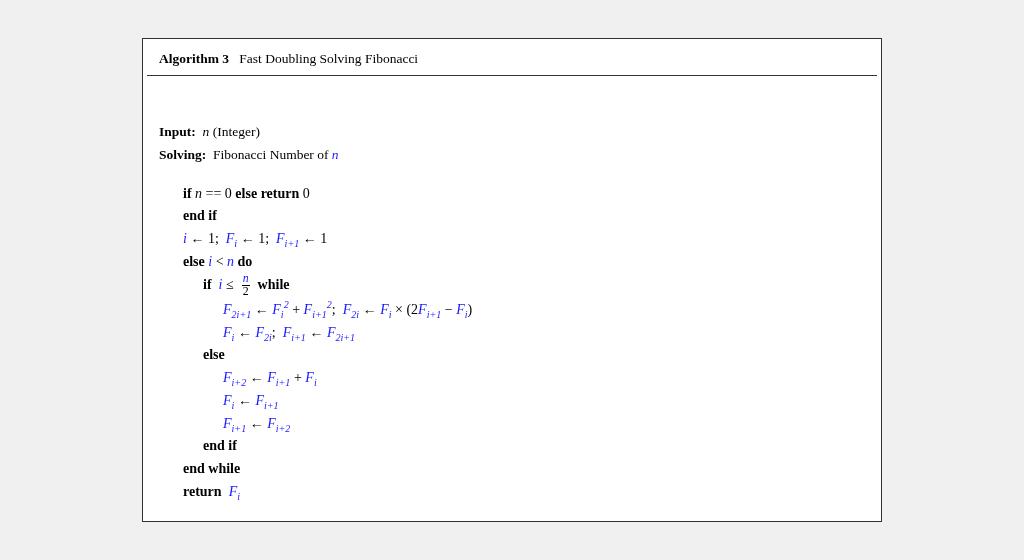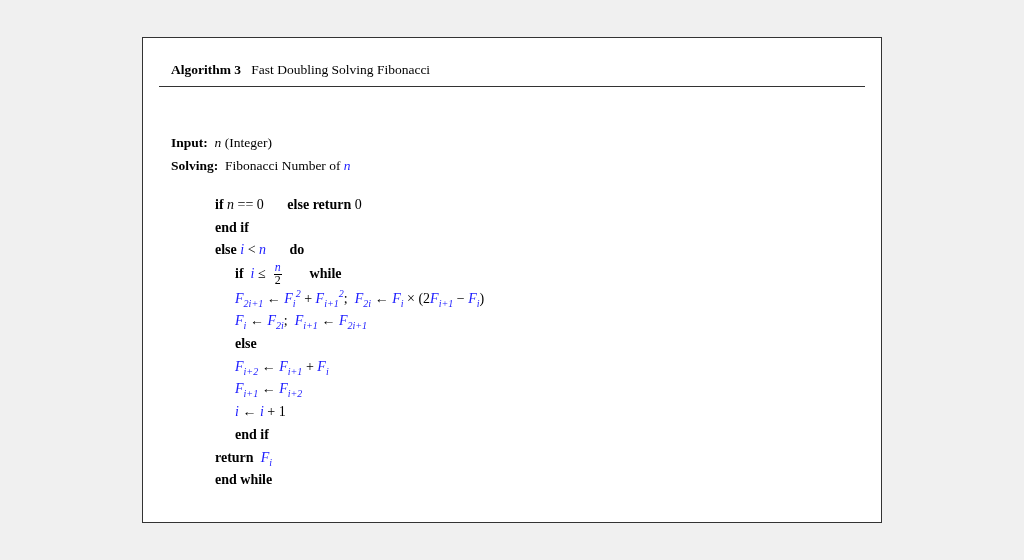--- a/index.html
+++ b/index.html
@@ -8,21 +8,21 @@
       display: flex;
       justify-content: center;
       align-items: center;
       min-height: 100vh;
       font-family: 'Times New Roman', Times, serif;
     }
     .algorithm-box {
       background: #fff;
       border: 1.5px solid #333;
       width: 740px;
-      padding: 16px;
+      padding: 4px;
       font-size: 14px;
       line-height: 1.55;
     }
     .algo-header {
       border-bottom: 1.5px solid #333;
       padding: 6px 12px 5px 12px;
       font-size: 13.5px;
     }
     .algo-header .algo-label {
       font-weight: bold;
@@ -49,21 +49,20 @@
       padding: 10px 16px 14px 16px;
       font-family: 'Times New Roman', serif;
     }
     .line {
       display: block;
       white-space: nowrap;
       margin: 1px 0;
     }
     .kw {
       font-weight: bold;
-      margin-left: 20px;
     }
     .blue {
       color: #1a1aff;
     }
     .ind1 { padding-left: 20px; }
     .ind2 { padding-left: 40px; }
     .ind3 { padding-left: 60px; }
     sub, sup {
       font-size: 0.72em;
       line-height: 0;
@@ -114,20 +113,26 @@
   </div>
   <div class="algo-body">
 
     <span class="line">
       <span class="ind1"></span><span class="kw">if</span> <span class="math-inline">n</span> == 0 <span class="kw">else return</span> 0
     </span>
     <span class="line">
       <span class="ind1"></span><span class="kw">end if</span>
     </span>
     <span class="line">
+      <span class="ind1"></span>
+      <span class="math-inline blue">i</span> <span class="arrow">←</span> 1;
+      &nbsp;<span class="math-inline blue">F<sub>i</sub></span> <span class="arrow">←</span> 1;
+      &nbsp;<span class="math-inline blue">F<sub>i+1</sub></span> <span class="arrow">←</span> 1
+    </span>
+    <span class="line">
       <span class="ind1"></span><span class="kw">else</span> <span class="math-inline blue">i</span> &lt; <span class="math-inline blue">n</span> <span class="kw">do</span>
     </span>
     <span class="line">
       <span class="ind2"></span><span class="kw">if</span>
       &nbsp;<span class="math-inline blue">i</span> ≤
       &nbsp;<span class="fraction">
           <span class="fnum"><span class="math-inline blue">n</span></span>
           <span class="fden">2</span>
         </span>
       &nbsp;<span class="kw">while</span>
@@ -160,35 +165,35 @@
     <span class="line">
       <span class="ind3"></span>
       <span class="math-inline blue">F<sub>i+2</sub></span>
       <span class="arrow">←</span>
       <span class="math-inline blue">F<sub>i+1</sub></span>
       +
       <span class="math-inline blue">F<sub>i</sub></span>
     </span>
     <span class="line">
       <span class="ind3"></span>
+      <span class="math-inline blue">F<sub>i</sub></span>
+      <span class="arrow">←</span>
+      <span class="math-inline blue">F<sub>i+1</sub></span>
+    </span>
+    <span class="line">
+      <span class="ind3"></span>
       <span class="math-inline blue">F<sub>i+1</sub></span>
       <span class="arrow">←</span>
       <span class="math-inline blue">F<sub>i+2</sub></span>
     </span>
     <span class="line">
-      <span class="ind3"></span>
-      <span class="math-inline blue">i</span>
-      <span class="arrow">←</span>
-      <span class="math-inline blue">i</span> + 1
+      <span class="ind2"></span><span class="kw">end if</span>
     </span>
     <span class="line">
-      <span class="ind2"></span><span class="kw">end if</span>
+      <span class="ind1"></span><span class="kw">end while</span>
     </span>
     <span class="line">
       <span class="ind1"></span><span class="kw">return</span>
       &nbsp;<span class="math-inline blue">F<sub>i</sub></span>
-    </span>
-    <span class="line">
-      <span class="ind1"></span><span class="kw">end while</span>
     </span>
 
   </div>
 </div>
 
 </body></html>

